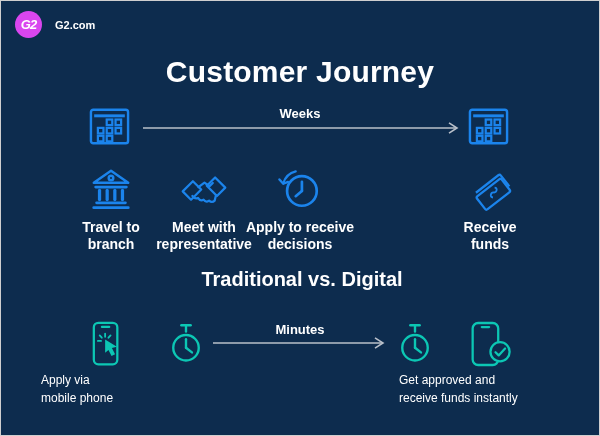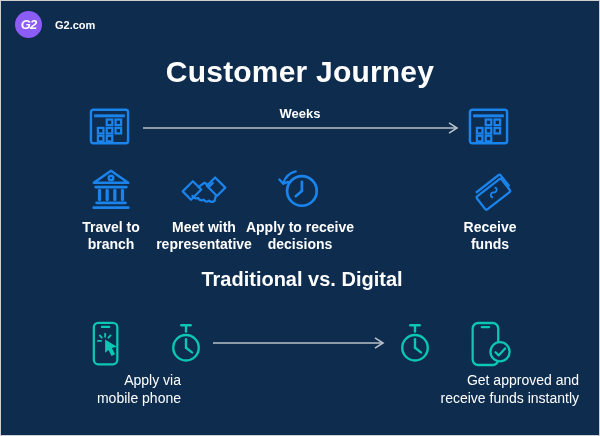--- a/index.html
+++ b/index.html
@@ -3,21 +3,21 @@
 <meta charset="utf-8">
 <style>
   html,body{margin:0;padding:0;background:#ffffff;}
   .canvas{
     position:relative;width:600px;height:436px;overflow:hidden;
     background:#0d2c4e;border:1px solid #cfcfcf;box-sizing:border-box;
     font-family:"Liberation Sans", sans-serif;color:#ffffff;
   }
   
   .logo-wrap{position:absolute;left:14px;top:10px;display:flex;align-items:center;gap:13px;}
-  .logo-circle{width:27px;height:27px;border-radius:50%;background:#8b5cf6;display:flex;align-items:center;justify-content:center;}
+  .logo-circle{width:27px;height:27px;border-radius:50%;background:#d946ef;display:flex;align-items:center;justify-content:center;}
   .logo-g{font-size:13px;font-weight:bold;color:#ffffff;font-style:italic;letter-spacing:-1px;}
   .site-label{font-size:11px;font-weight:bold;color:#ffffff;}
   
   .page-title{position:absolute;left:0;right:0;top:46px;text-align:center;
     font-size:30px;font-weight:bold;letter-spacing:.2px;margin-top:8px;}
   
   .weeks-label,.minutes-label{position:absolute;left:0;right:0;text-align:center;
     font-size:13px;font-weight:bold;}
   .weeks-label{top:105px;}
   .minutes-label{top:321px;}
@@ -31,21 +31,21 @@
   .step-label{margin-top:5px;font-size:14px;line-height:17px;text-align:center;white-space:pre;font-weight:bold;}
   .step-1{left:50px;}.step-2{left:143px;}.step-3{left:239px;}.step-4{left:337px;}.step-5{left:429px;justify-content:center;}
   
   .vs-heading{position:absolute;left:4px;right:0;top:267px;text-align:center;
     font-size:20px;font-weight:bold;}
   
   .phone-apply{position:absolute;left:90px;top:320px;}
   .stopwatch-1{position:absolute;left:168px;top:322px;}
   .stopwatch-2{position:absolute;left:397px;top:322px;}
   .phone-check{position:absolute;left:468px;top:320px;}
-  .digital-label{position:absolute;top:370px;font-size:14px;line-height:18px;text-align:right;white-space:pre;}
+  .digital-label{position:absolute;top:370px;font-size:12px;line-height:18px;text-align:left;white-space:pre;}
   .digital-label.start{left:40px;width:140px;}
   .digital-label.end{left:398px;width:180px;}
   
   svg{display:block;}
   .blue *{stroke:#1b84ec;}
   .teal *{stroke:#0cc7b4;}
   .gray *{stroke:#b9c0ca;}
   svg .nostroke{stroke:none;}
 </style>
 </head>
@@ -173,20 +173,21 @@
   <div class="stopwatch-1">
     <svg class="teal" viewBox="0 0 40 48" width="34" height="41" fill="none" stroke-width="2.8" stroke-linecap="round">
       <line x1="14.5" y1="2.5" x2="25.5" y2="2.5"></line>
       <line x1="20" y1="3" x2="20" y2="10"></line>
       <circle cx="20" cy="29" r="15"></circle>
       <path d="M20 29 V19"></path>
       <path d="M20 29 L27 34.5"></path>
     </svg>
   </div>
 
+  <div class="minutes-label">Minutes</div>
   <div class="minutes-arrow">
     <svg class="gray" width="176" height="14" viewBox="0 0 176 14" fill="none" stroke-width="1.6">
       <line x1="0" y1="7" x2="169" y2="7"></line>
       <path d="M162 1.8 L170 7 L162 12.2"></path>
     </svg>
   </div>
 
   <div class="stopwatch-2">
     <svg class="teal" viewBox="0 0 40 48" width="34" height="41" fill="none" stroke-width="2.8" stroke-linecap="round">
       <line x1="14.5" y1="2.5" x2="25.5" y2="2.5"></line>

